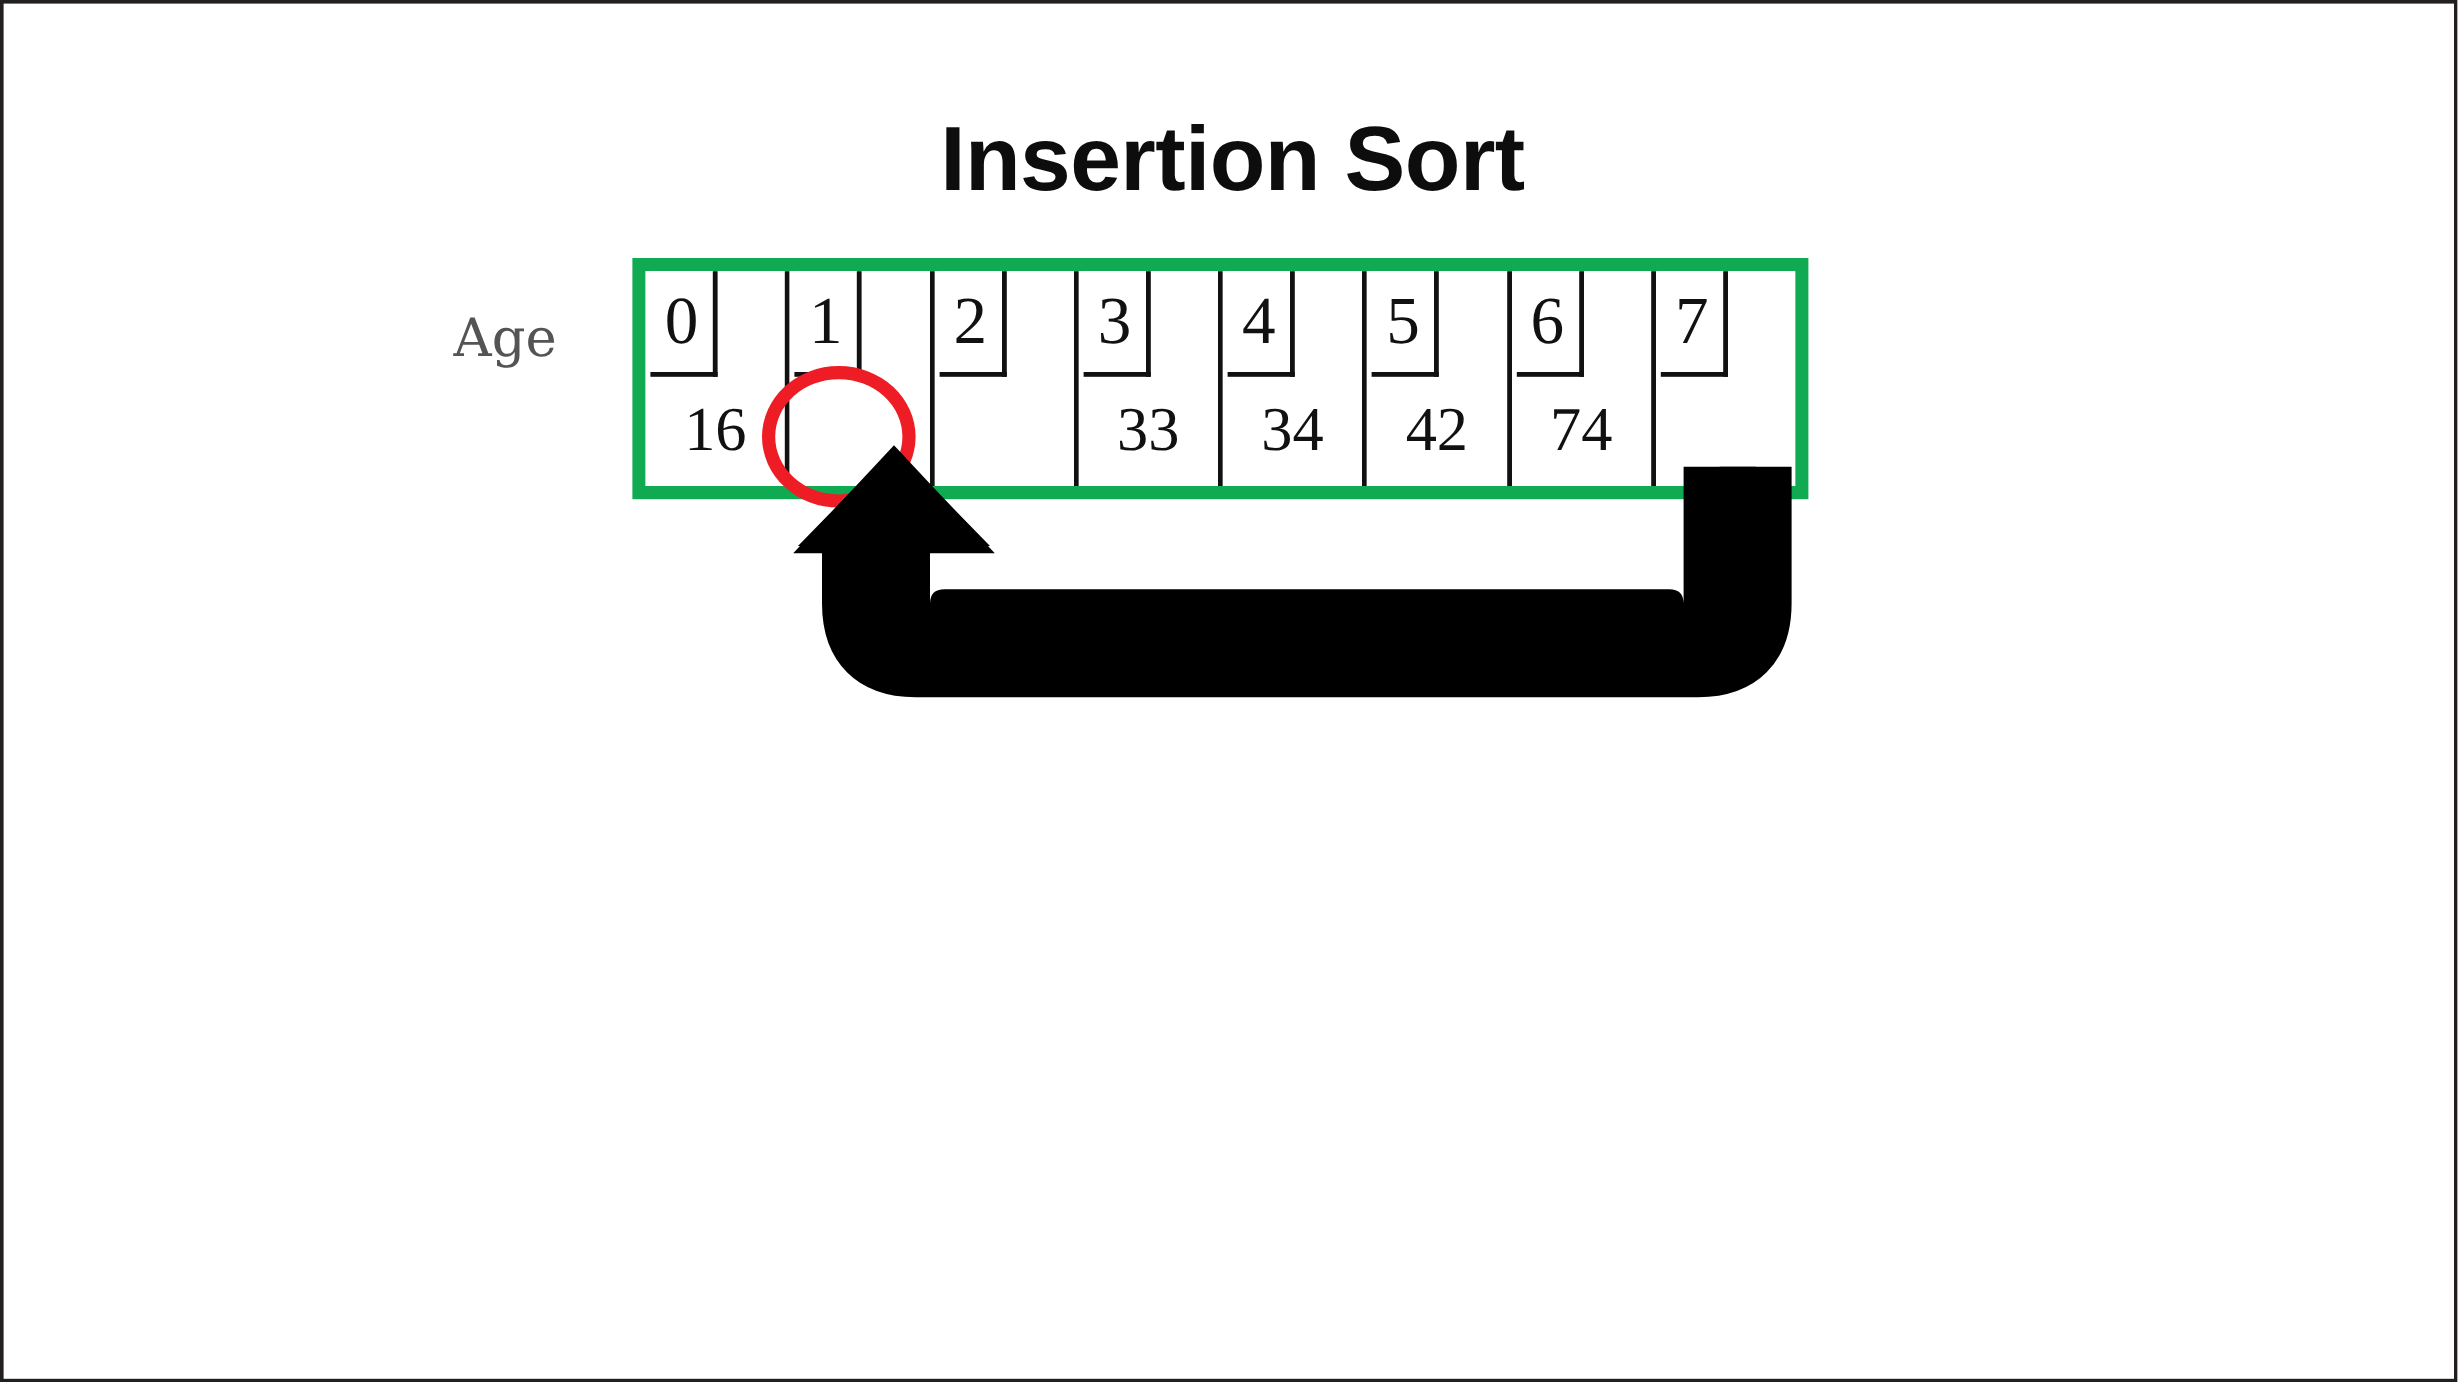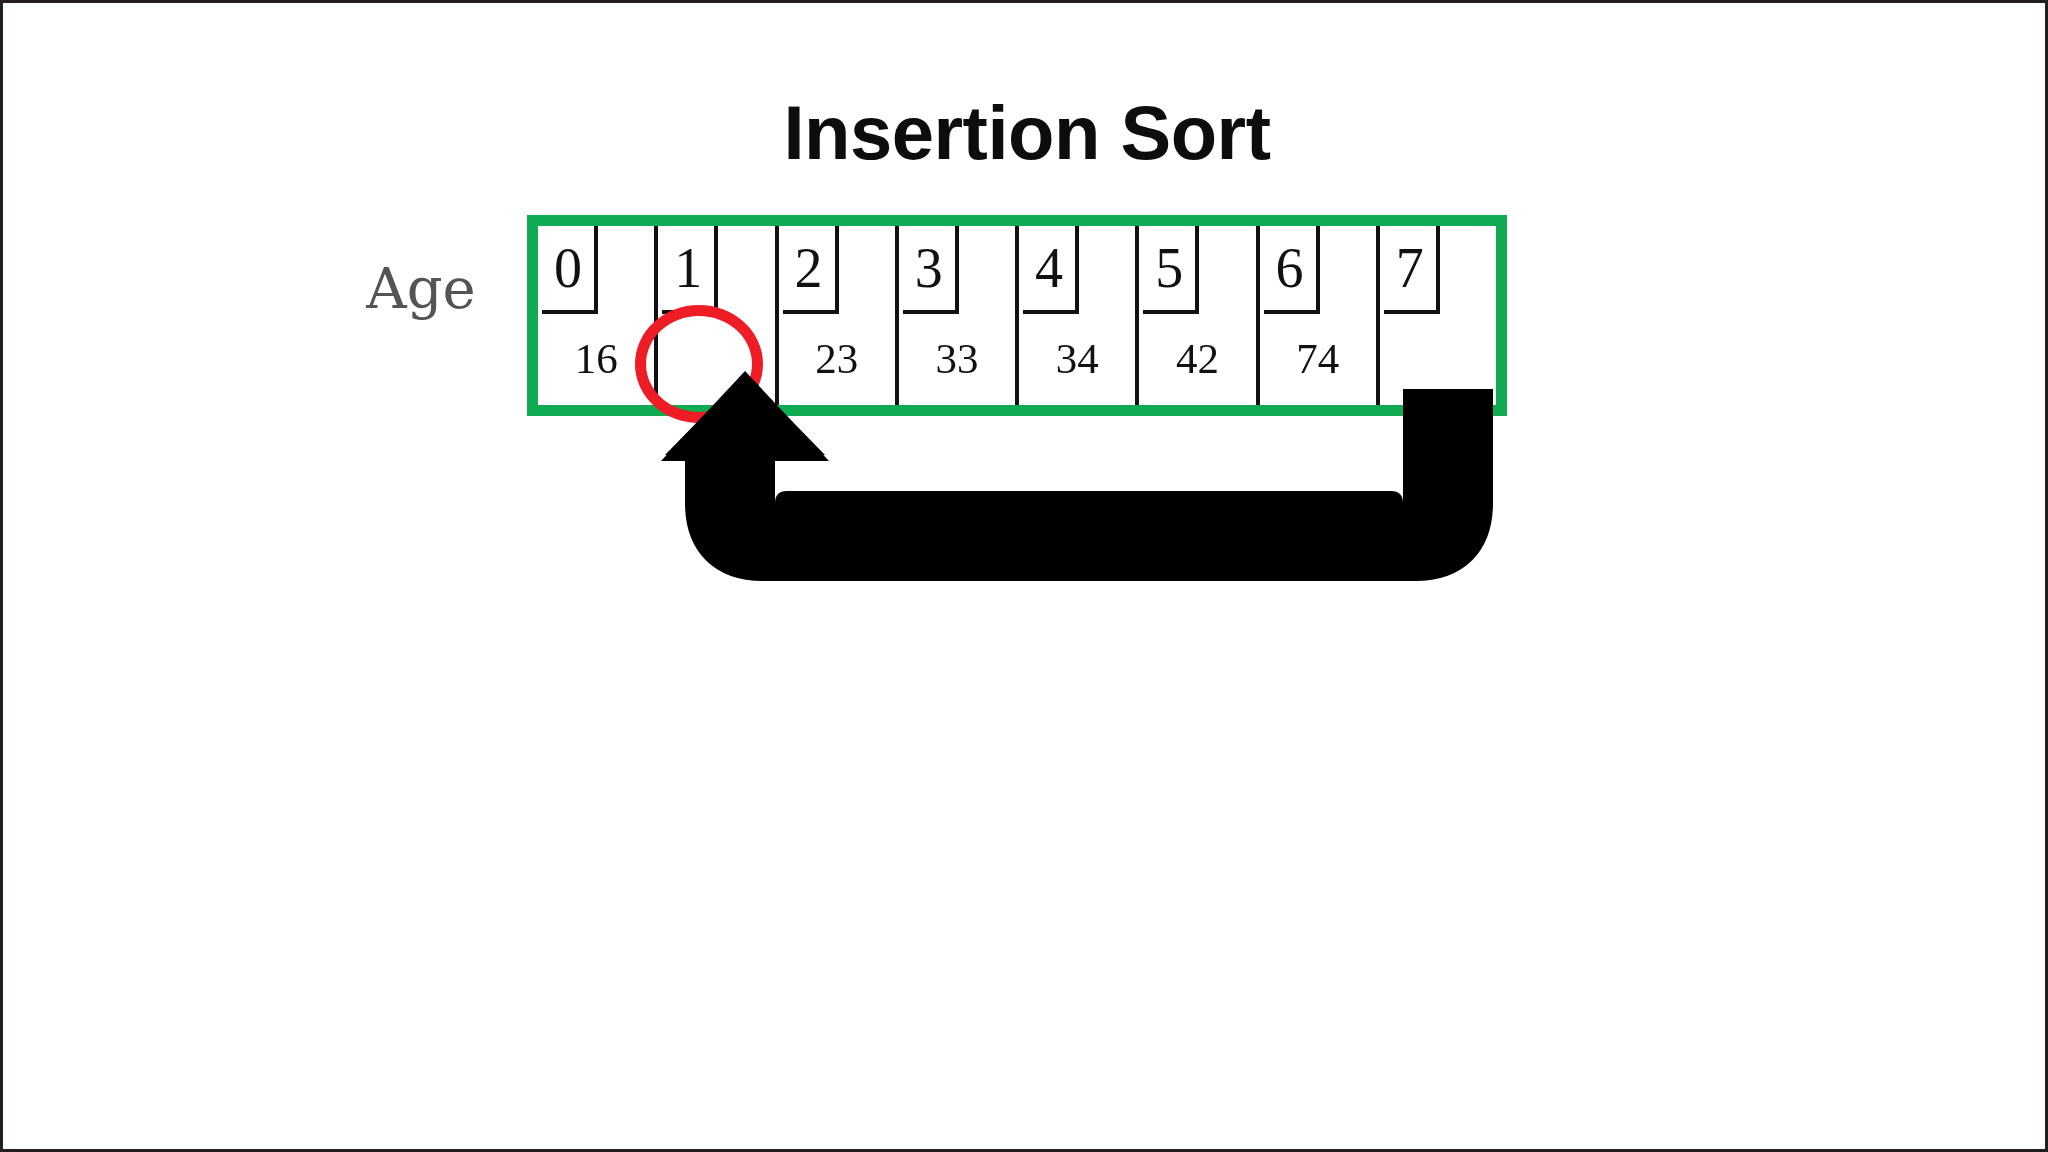--- a/index.html
+++ b/index.html
@@ -39,21 +39,21 @@
   }
 
   
   #age-label {
     position: absolute;
     left: 318px;
     top: 258px;
     width: 200px;
     text-align: center;
     font-family: "DejaVu Serif", serif;
-    font-size: 56px;
+    font-size: 44px;
     font-weight: 300;
     color: #545454;
     line-height: 1;
   }
 
   
   #array-frame {
     position: absolute;
     left: 524px;
     top: 212px;
@@ -107,21 +107,21 @@
   .value {
     position: absolute;
     left: 0;
     right: 0;
     top: 86px;
     height: 93px;
     display: flex;
     align-items: center;
     justify-content: center;
     font-family: "Liberation Serif", serif;
-    font-size: 43px;
+    font-size: 52px;
     line-height: 1;
     color: #111111;
   }
 
   
   #key-highlight {
     position: absolute;
     left: 632px;
     top: 302px;
     width: 128px;
@@ -159,21 +159,20 @@
         <div class="idx-box">0</div>
         <div class="value">16</div>
       </div>
 
       <div class="cell">
         <div class="idx-box">1</div>
       </div>
 
       <div class="cell">
         <div class="idx-box">2</div>
-        <div class="value">23</div>
       </div>
 
       <div class="cell">
         <div class="idx-box">3</div>
         <div class="value">33</div>
       </div>
 
       <div class="cell">
         <div class="idx-box">4</div>
         <div class="value">34</div>

